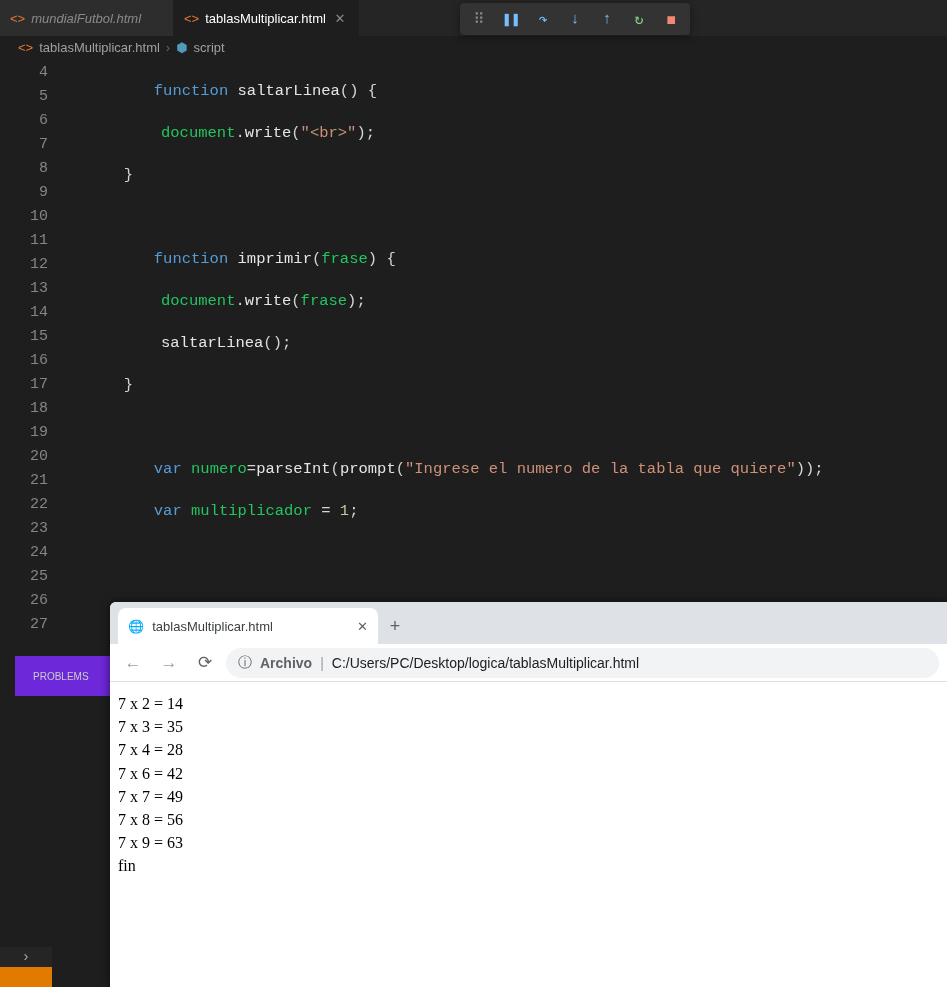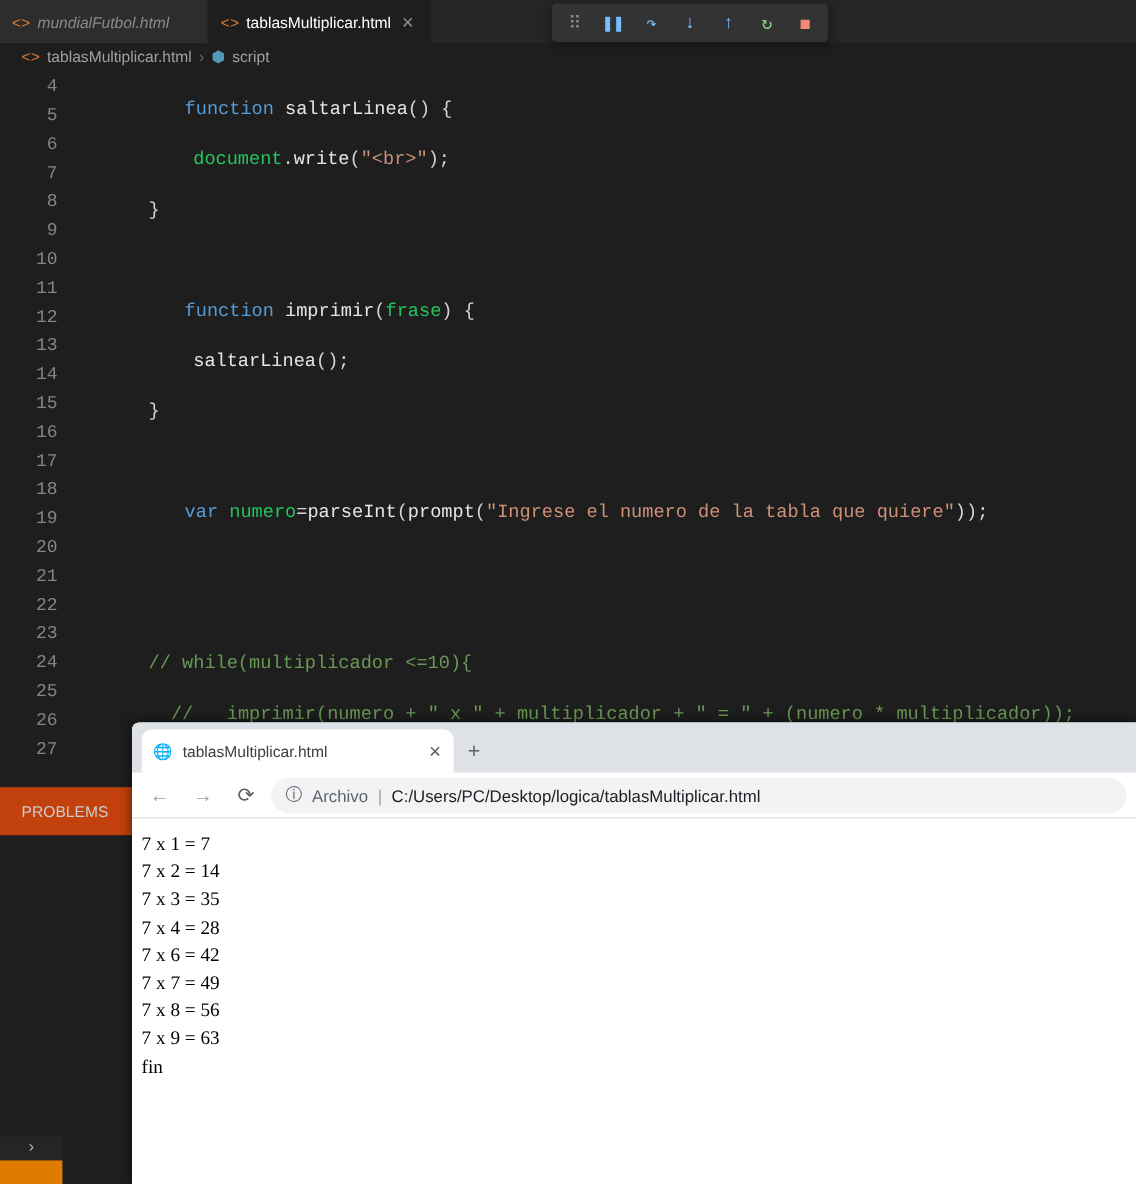--- a/index.html
+++ b/index.html
@@ -93,30 +93,30 @@
   .kw { color: #569cd6; margin-left: 30px; }
   .func { color: #e5e5e5; }
   .ident { color: #22c55e; margin-top: 16px; }
   .str { color: #ce9178; }
   .cmt { color: #6a9955; }
   .num { color: #b5cea8; }
   .punc { color: #d4d4d4; }
   .problems-bar {
     position: absolute;
     top: 656px;
-    left: 0;
+    left: 15px;
     width: 110px;
     height: 40px;
     display: flex;
     align-items: center;
     padding-left: 18px;
     color: #cccccc;
     font-family: 'Segoe UI', sans-serif;
-    font-size: 13px;
-    background: #c2410c;
+    font-size: 10px;
+    background: #6d28d9;
   }
   .bottom-strip {
     position: absolute;
     bottom: 0; left: 0;
     width: 52px; height: 40px;
     display:flex; flex-direction:column;
   }
   .collapse-btn {
     height:20px; width:52px; background:#252526;
     display:flex; align-items:center; justify-content:center;
@@ -167,21 +167,21 @@
     padding: 0 8px;
     gap: 6px;
   }
   .nav-btn { width:30px; height:30px; display:flex; align-items:center; justify-content:center; color:#9aa0a6; font-size:17px; cursor:pointer; border-radius:50%;}
   .nav-btn.active { color:#5f6368; }
   .url-bar {
     flex:1; height:30px; background:#f1f3f4; border-radius:15px;
     display:flex; align-items:center; padding:0 12px; gap:8px;
     font-size:14px; color:#5f6368;
   }
-  .url-prefix { color:#5f6368; }
+  .url-prefix { color:#5f6368;font-weight:bold; }
   .url-sep { color:#9aa0a6; }
   .url-path { color:#202124; }
   .browser-content {
     padding: 10px 8px;
     font-family: 'Times New Roman', serif;
     font-size: 16px;
     color: #000000;
     line-height: 1.45;
   }
 </style>
@@ -245,24 +245,26 @@
       <div>25</div>
       <div>26</div>
       <div>27</div>
   </div>
   <div class="code">
 <div class="code-line">      <span class="kw">function</span><span class="func"> saltarLinea</span><span class="punc">() {</span></div>
 <div class="code-line">          <span class="ident">document</span><span class="punc">.</span><span class="func">write</span><span class="punc">(</span><span class="str">"&lt;br&gt;"</span><span class="punc">);</span></div>
 <div class="code-line">      <span class="punc">}</span></div>
 <div class="code-line"></div>
 <div class="code-line">      <span class="kw">function</span><span class="func"> imprimir</span><span class="punc">(</span><span class="ident">frase</span><span class="punc">) {</span></div>
+<div class="code-line">          <span class="ident">document</span><span class="punc">.</span><span class="func">write</span><span class="punc">(</span><span class="ident">frase</span><span class="punc">);</span></div>
 <div class="code-line">          <span class="func">saltarLinea</span><span class="punc">();</span></div>
 <div class="code-line">      <span class="punc">}</span></div>
 <div class="code-line"></div>
 <div class="code-line">      <span class="kw">var </span><span class="ident">numero</span><span class="punc">=</span><span class="func">parseInt</span><span class="punc">(</span><span class="func">prompt</span><span class="punc">(</span><span class="str">"Ingrese el numero de la tabla que quiere"</span><span class="punc">));</span></div>
+<div class="code-line">      <span class="kw">var </span><span class="ident">multiplicador</span><span class="punc"> = </span><span class="num">1</span><span class="punc">;</span></div>
 <div class="code-line"></div>
 <div class="code-line"></div>
 <div class="code-line">      <span class="cmt">// while(multiplicador &lt;=10){</span></div>
 <div class="code-line">        <span class="cmt">//   imprimir(numero + " x " + multiplicador + " = " + (numero * multiplicador));</span></div>
 <div class="code-line">          <span class="cmt">// multiplicador = multiplicador+1;</span></div>
 <div class="code-line"></div>
 <div class="code-line">      <span class="cmt">// }</span></div>
 <div class="code-line"></div>
 <div class="code-line">      <span class="kw">for</span><span class="punc">(</span><span class="ident">multiplicador</span><span class="punc"> =</span><span class="num">1</span><span class="punc">; </span><span class="ident">multiplicador</span><span class="punc">&lt;=</span><span class="num">10</span><span class="punc">; </span><span class="ident">multiplicador</span><span class="punc">++){</span></div>
 <div class="code-line">       <span class="func">imprimir</span><span class="punc">(</span><span class="ident">numero</span><span class="punc"> + </span><span class="str">" x "</span><span class="punc"> + </span><span class="ident">multiplicador</span><span class="punc"> + </span><span class="str">" = "</span><span class="punc"> + (</span><span class="ident">numero</span><span class="punc"> * </span><span class="ident">multiplicador</span><span class="punc">));</span></div>
@@ -295,21 +297,20 @@
     <div class="nav-btn">→</div>
     <div class="nav-btn active">⟳</div>
     <div class="url-bar">
       <span>ⓘ</span>
       <span class="url-prefix">Archivo</span>
       <span class="url-sep">|</span>
       <span class="url-path">C:/Users/PC/Desktop/logica/tablasMultiplicar.html</span>
     </div>
   </div>
   <div class="browser-content">
-    <div>7 x 1 = 7</div>
     <div>7 x 2 = 14</div>
     <div>7 x 3 = 35</div>
     <div>7 x 4 = 28</div>
     <div>7 x 6 = 42</div>
     <div>7 x 7 = 49</div>
     <div>7 x 8 = 56</div>
     <div>7 x 9 = 63</div>
     <div>fin</div>
   </div>
 </div>

